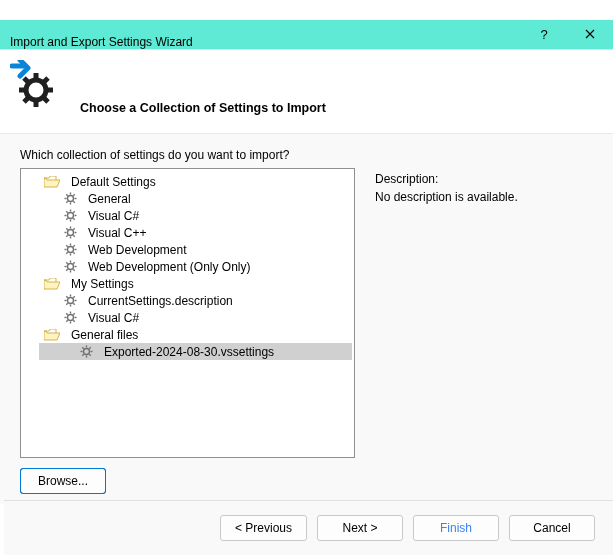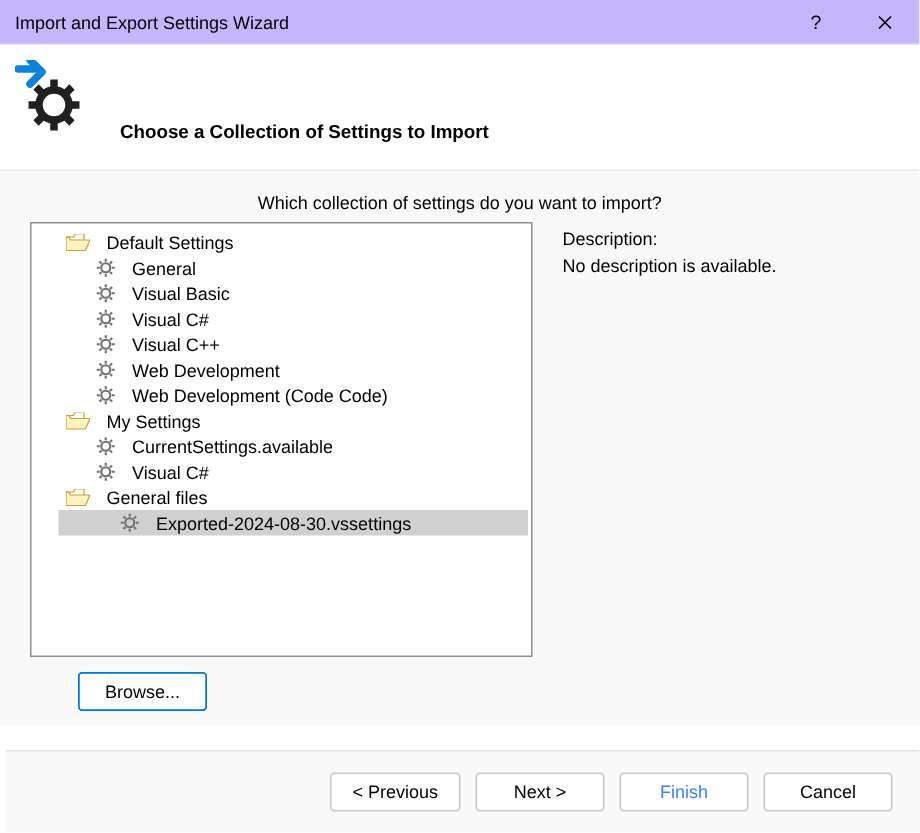--- a/index.html
+++ b/index.html
@@ -9,24 +9,25 @@
     font-size: 12px;
     background: #fff;
     color: #000;
     width: 613px;
     height: 555px;
     overflow: hidden;
   }
   .titlebar {
     height: 30px;
     display: flex;
-    align-items: center;
+    align-items: flex-end;
     padding: 0 0 0 10px;
-    background: #c4b5fd;
+    background: #5eead4;
     border-bottom: 1px solid #e5e5e5;
+    margin-top: 20px;
   }
   .titlebar .title {
     flex: 1;
     font-size: 12px;
   }
   .titlebar .tbtn {
     width: 46px;
     height: 30px;
     display: flex;
     align-items: center;
@@ -45,21 +46,20 @@
   .header .heading {
     font-weight: 600;
     font-size: 12.5px;
   }
   .content {
     padding: 14px 20px 10px 20px;
     background:#f9f9f9;
   }
   .prompt {
     margin-bottom: 6px;
-    text-align: center;
   }
   .cols {
     display: flex;
     gap: 20px;
   }
   .treebox {
     width: 335px;
     height: 290px;
     background: #fff;
     border: 1px solid #8f8f8f;
@@ -79,21 +79,20 @@
     margin-left: 16px;
   }
   .ind { display:inline-block; }
   .desc {
     flex: 1;
     padding-top: 2px;
     line-height: 1.5;
   }
   .browse-row {
     margin-top: 10px;
-    margin-left: 32px;
   }
   .btn {
     background: #fdfdfd;
     border: 1px solid #c8c8c8;
     border-radius: 3px;
     padding: 5px 14px;
     font: inherit;
     min-width: 86px;
   }
   .btn.focus {
@@ -184,39 +183,20 @@
                 <line x1="2.3" y1="2.3" x2="3.7" y2="3.7"></line>
                 <line x1="9.3" y1="9.3" x2="10.7" y2="10.7"></line>
                 <line x1="2.3" y1="10.7" x2="3.7" y2="9.3"></line>
                 <line x1="9.3" y1="3.7" x2="10.7" y2="2.3"></line>
               </g>
             </svg>
           </span>
         <span class="tree-label">General</span>
       </div>
 
-      <div class="node">
-        <span class="ind" style="width:28px"></span>
-        <span class="icon-gear">
-            <svg width="13" height="13" viewBox="0 0 13 13">
-              <circle cx="6.5" cy="6.5" r="3" fill="none" stroke="#707070" stroke-width="1.4"></circle>
-              <g stroke="#707070" stroke-width="1.4">
-                <line x1="6.5" y1="0.5" x2="6.5" y2="2.5"></line>
-                <line x1="6.5" y1="10.5" x2="6.5" y2="12.5"></line>
-                <line x1="0.5" y1="6.5" x2="2.5" y2="6.5"></line>
-                <line x1="10.5" y1="6.5" x2="12.5" y2="6.5"></line>
-                <line x1="2.3" y1="2.3" x2="3.7" y2="3.7"></line>
-                <line x1="9.3" y1="9.3" x2="10.7" y2="10.7"></line>
-                <line x1="2.3" y1="10.7" x2="3.7" y2="9.3"></line>
-                <line x1="9.3" y1="3.7" x2="10.7" y2="2.3"></line>
-              </g>
-            </svg>
-          </span>
-        <span class="tree-label">Visual Basic</span>
-      </div>
 
       <div class="node">
         <span class="ind" style="width:28px"></span>
         <span class="icon-gear">
             <svg width="13" height="13" viewBox="0 0 13 13">
               <circle cx="6.5" cy="6.5" r="3" fill="none" stroke="#707070" stroke-width="1.4"></circle>
               <g stroke="#707070" stroke-width="1.4">
                 <line x1="6.5" y1="0.5" x2="6.5" y2="2.5"></line>
                 <line x1="6.5" y1="10.5" x2="6.5" y2="12.5"></line>
                 <line x1="0.5" y1="6.5" x2="2.5" y2="6.5"></line>
@@ -281,21 +261,21 @@
                 <line x1="6.5" y1="10.5" x2="6.5" y2="12.5"></line>
                 <line x1="0.5" y1="6.5" x2="2.5" y2="6.5"></line>
                 <line x1="10.5" y1="6.5" x2="12.5" y2="6.5"></line>
                 <line x1="2.3" y1="2.3" x2="3.7" y2="3.7"></line>
                 <line x1="9.3" y1="9.3" x2="10.7" y2="10.7"></line>
                 <line x1="2.3" y1="10.7" x2="3.7" y2="9.3"></line>
                 <line x1="9.3" y1="3.7" x2="10.7" y2="2.3"></line>
               </g>
             </svg>
           </span>
-        <span class="tree-label">Web Development (Code Code)</span>
+        <span class="tree-label">Web Development (Only Only)</span>
       </div>
 
       <div class="node">
         <span class="ind" style="width:8px"></span>
         <span class="icon-folder">
             <svg width="16" height="12" viewBox="0 0 16 12">
               <path d="M0 2 L0 11 L13 11 L16 4 L3 4 L2 2 Z" fill="#fff3c4" stroke="#c9a227" stroke-width="0.8"></path>
               <path d="M0 2 L5 2 L6 0 L12 0 L12 4" fill="none" stroke="#c9a227" stroke-width="0.8"></path>
             </svg>
           </span>
@@ -312,21 +292,21 @@
                 <line x1="6.5" y1="10.5" x2="6.5" y2="12.5"></line>
                 <line x1="0.5" y1="6.5" x2="2.5" y2="6.5"></line>
                 <line x1="10.5" y1="6.5" x2="12.5" y2="6.5"></line>
                 <line x1="2.3" y1="2.3" x2="3.7" y2="3.7"></line>
                 <line x1="9.3" y1="9.3" x2="10.7" y2="10.7"></line>
                 <line x1="2.3" y1="10.7" x2="3.7" y2="9.3"></line>
                 <line x1="9.3" y1="3.7" x2="10.7" y2="2.3"></line>
               </g>
             </svg>
           </span>
-        <span class="tree-label">CurrentSettings.available</span>
+        <span class="tree-label">CurrentSettings.description</span>
       </div>
 
       <div class="node">
         <span class="ind" style="width:28px"></span>
         <span class="icon-gear">
             <svg width="13" height="13" viewBox="0 0 13 13">
               <circle cx="6.5" cy="6.5" r="3" fill="none" stroke="#707070" stroke-width="1.4"></circle>
               <g stroke="#707070" stroke-width="1.4">
                 <line x1="6.5" y1="0.5" x2="6.5" y2="2.5"></line>
                 <line x1="6.5" y1="10.5" x2="6.5" y2="12.5"></line>

